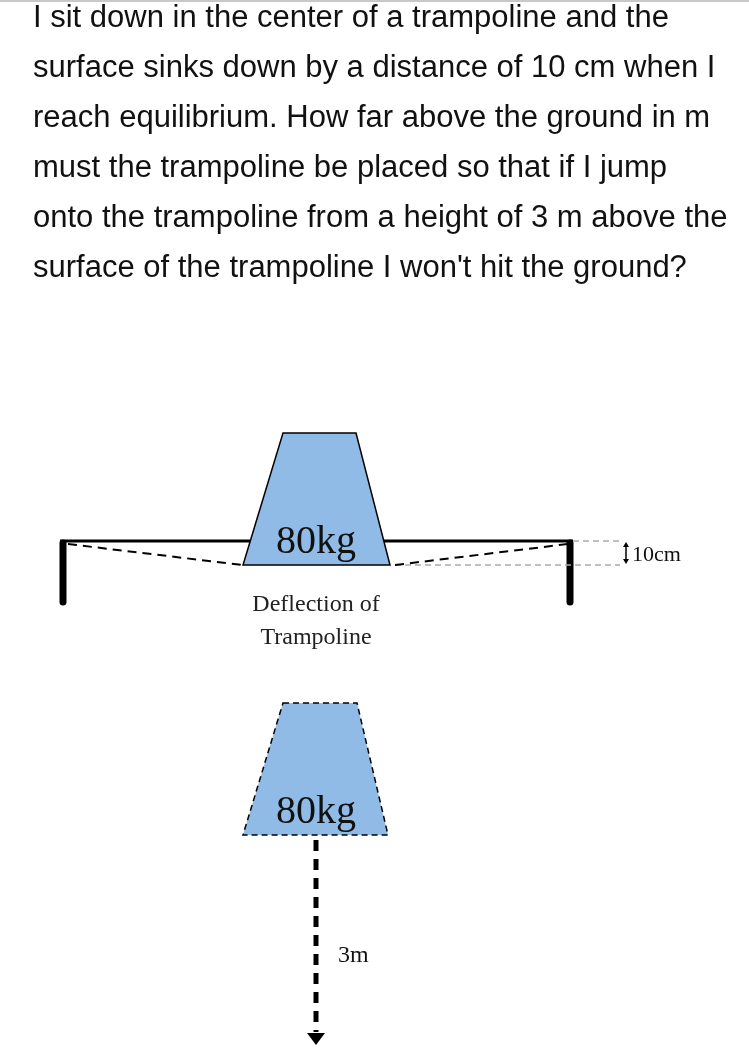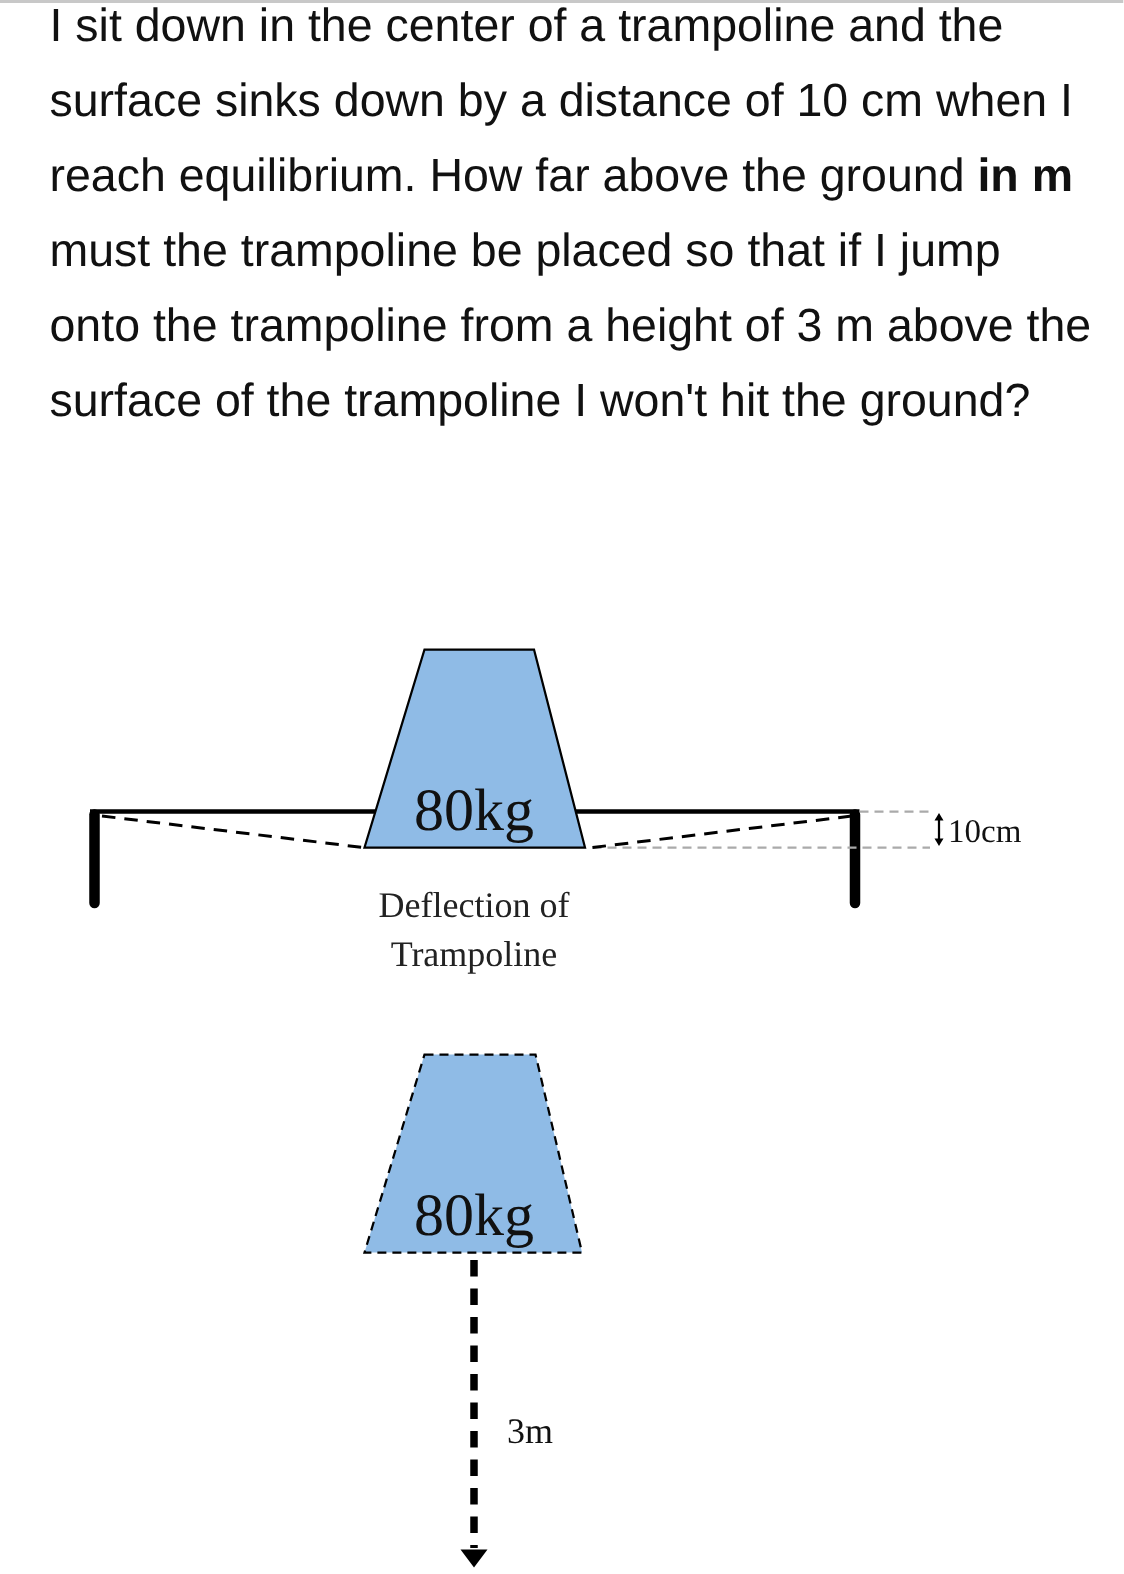--- a/index.html
+++ b/index.html
@@ -3,21 +3,21 @@
 <meta charset="utf-8">
 <style>
   html, body { margin: 0; padding: 0; background: #ffffff; }
   body { width: 749px; height: 1049px; position: relative; overflow: hidden; }
   .topline { position: absolute; left: 0; top: 0; width: 749px; height: 2px; background: #c8c8c8; }
   .question {
     position: absolute; left: 33px; top: -8px; width: 700px;
     font-family: "Liberation Sans", sans-serif; font-size: 31px; line-height: 50px;
     color: #111111; margin: 0;
   }
-  .question b { font-weight: bold; }
+  .question b { font-weight: normal; }
   svg.fig { position: absolute; left: 0; top: 0; }
   .serif { font-family: "Liberation Serif", "DejaVu Serif", serif; }
 </style>
 </head>
 <body>
 
 <div class="topline"></div>
 
 <p class="question"><span>I sit down in the center of a trampoline and the surface sinks down by a distance of 10 cm when I reach equilibrium. How far above the ground </span><b>in m</b><span> must the trampoline be placed so that if I jump onto the trampoline from a height of 3 m above the surface of the trampoline I won't hit the ground?</span></p>
 

